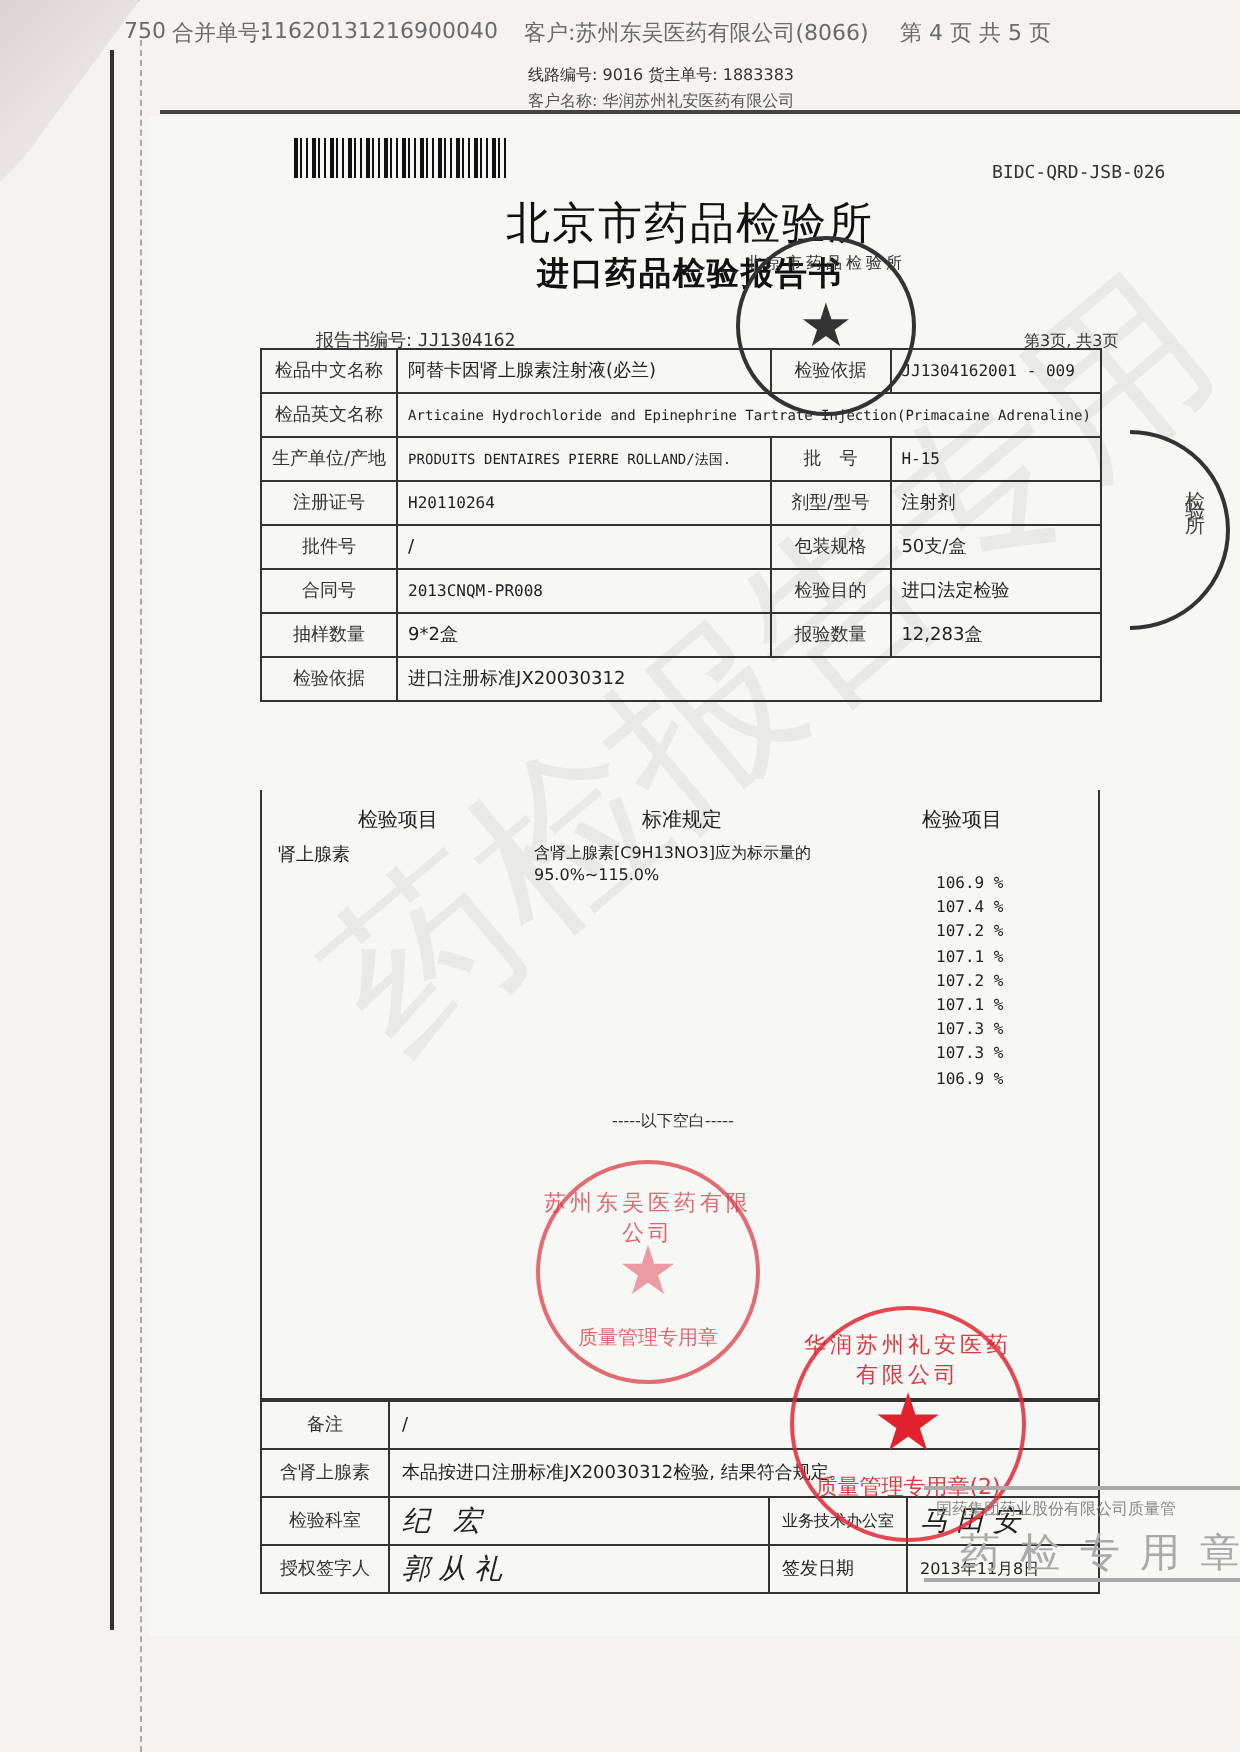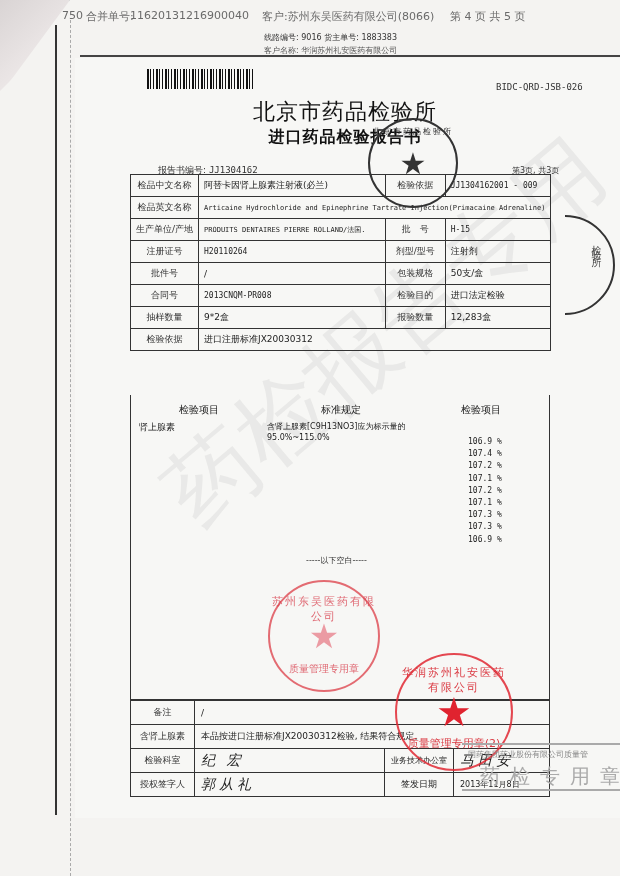--- a/index.html
+++ b/index.html
@@ -206,21 +206,21 @@
   </tr>
   <tr>
     <td class="lbl">检验科室</td>
     <td style="width:190px" class="sig">纪 宏</td>
     <td style="width:68px; text-align:center; font-size:8px">业务技术办公室</td>
     <td class="sig">马田安</td>
   </tr>
   <tr>
     <td class="lbl">授权签字人</td>
     <td class="sig">郭从礼</td>
-    <td style="text-align:center">签发日期</td>
+    <td style="">签发日期</td>
     <td style="font-size:8px">2013年11月8日</td>
   </tr>
 </tbody>
   </table>
 
 <div class="stamp stamp-black">
   <span class="ring">北京市药品检验所</span>
   <span class="star">★</span>
 </div>
 

